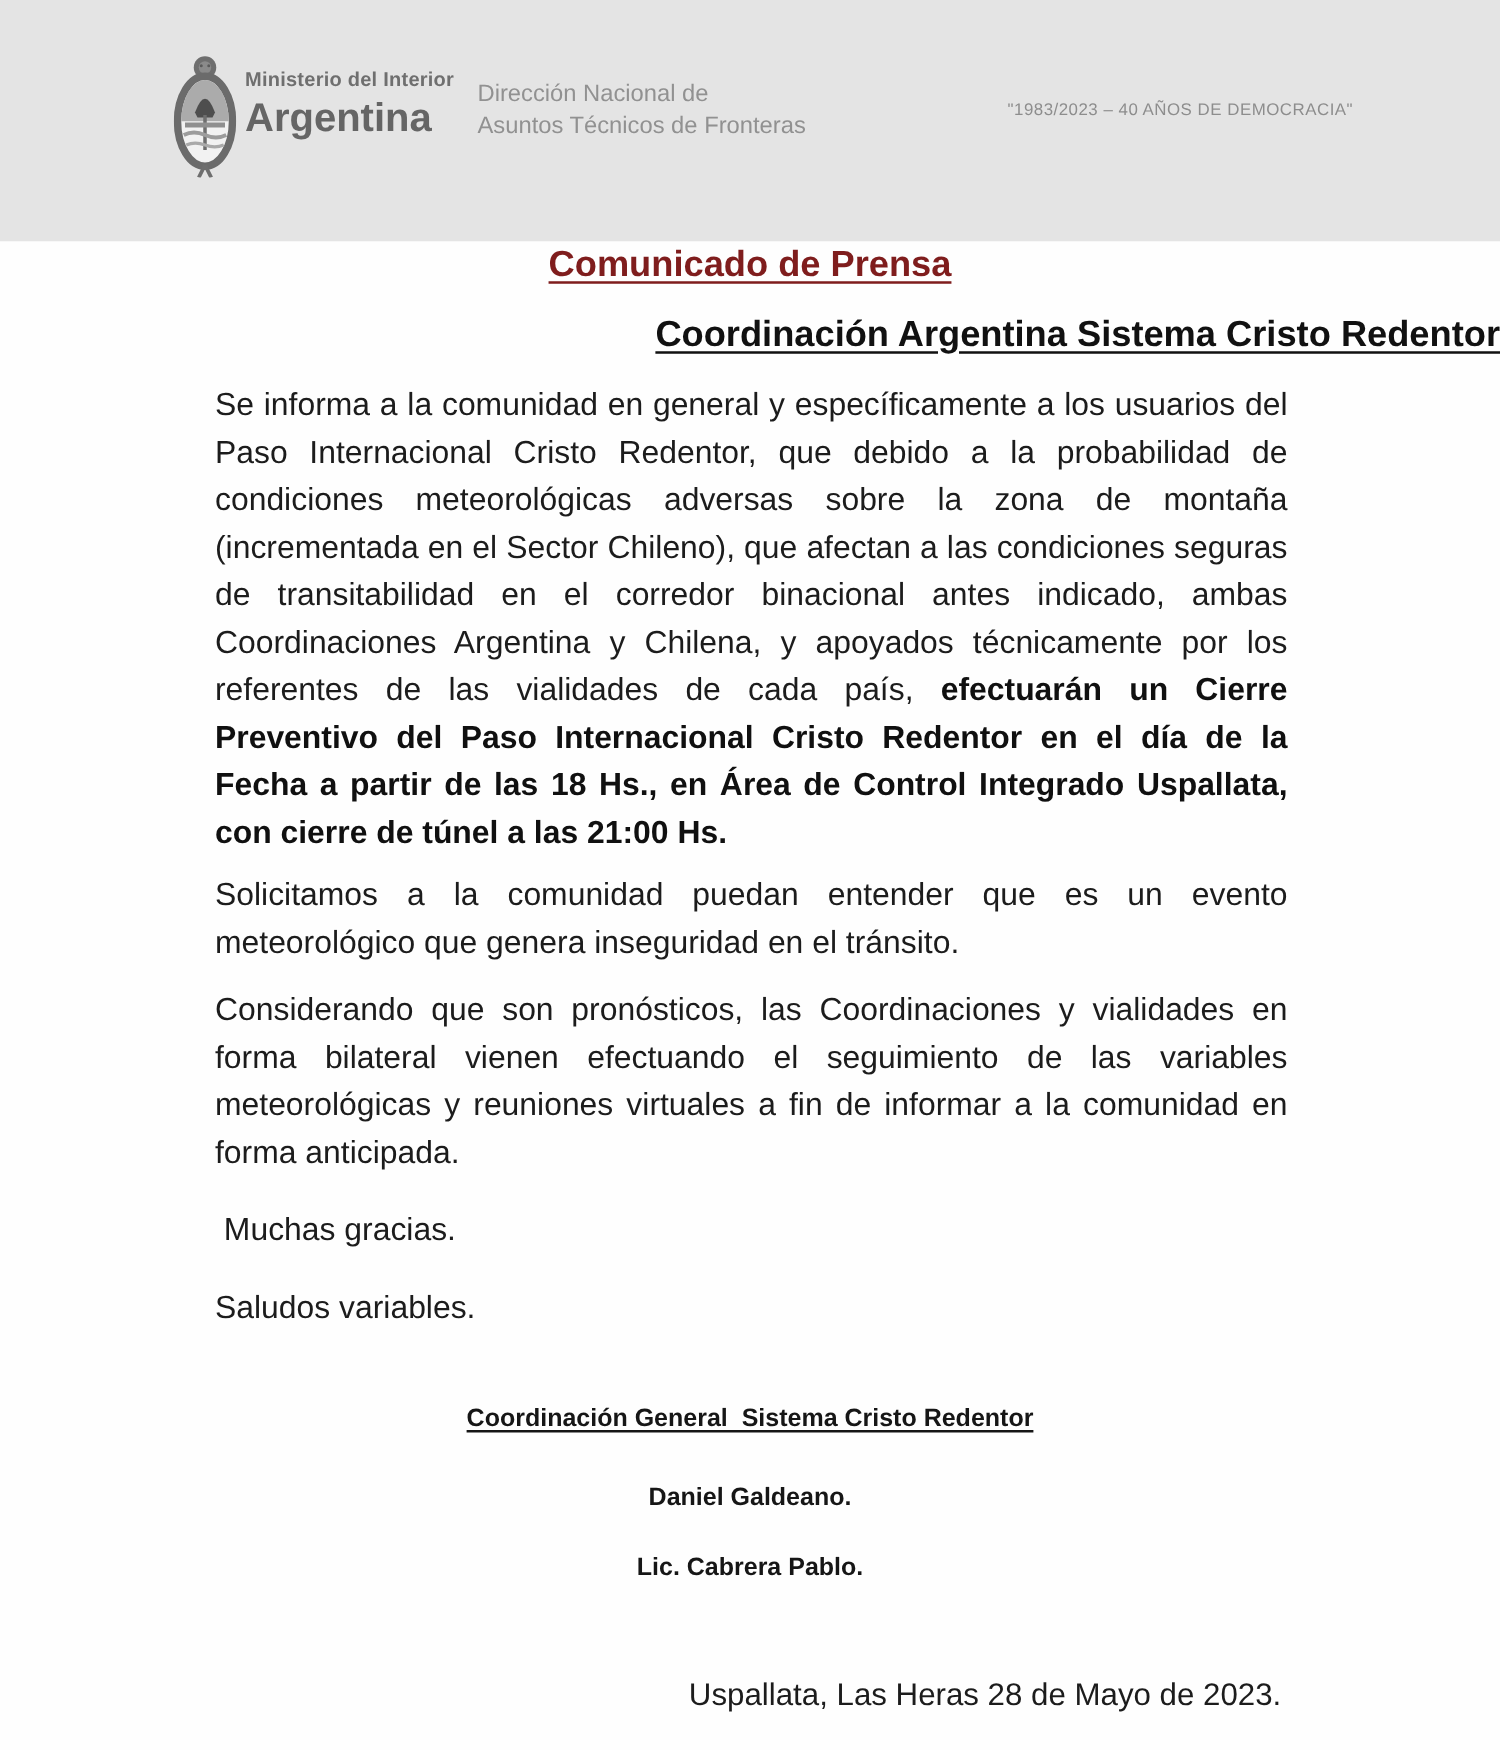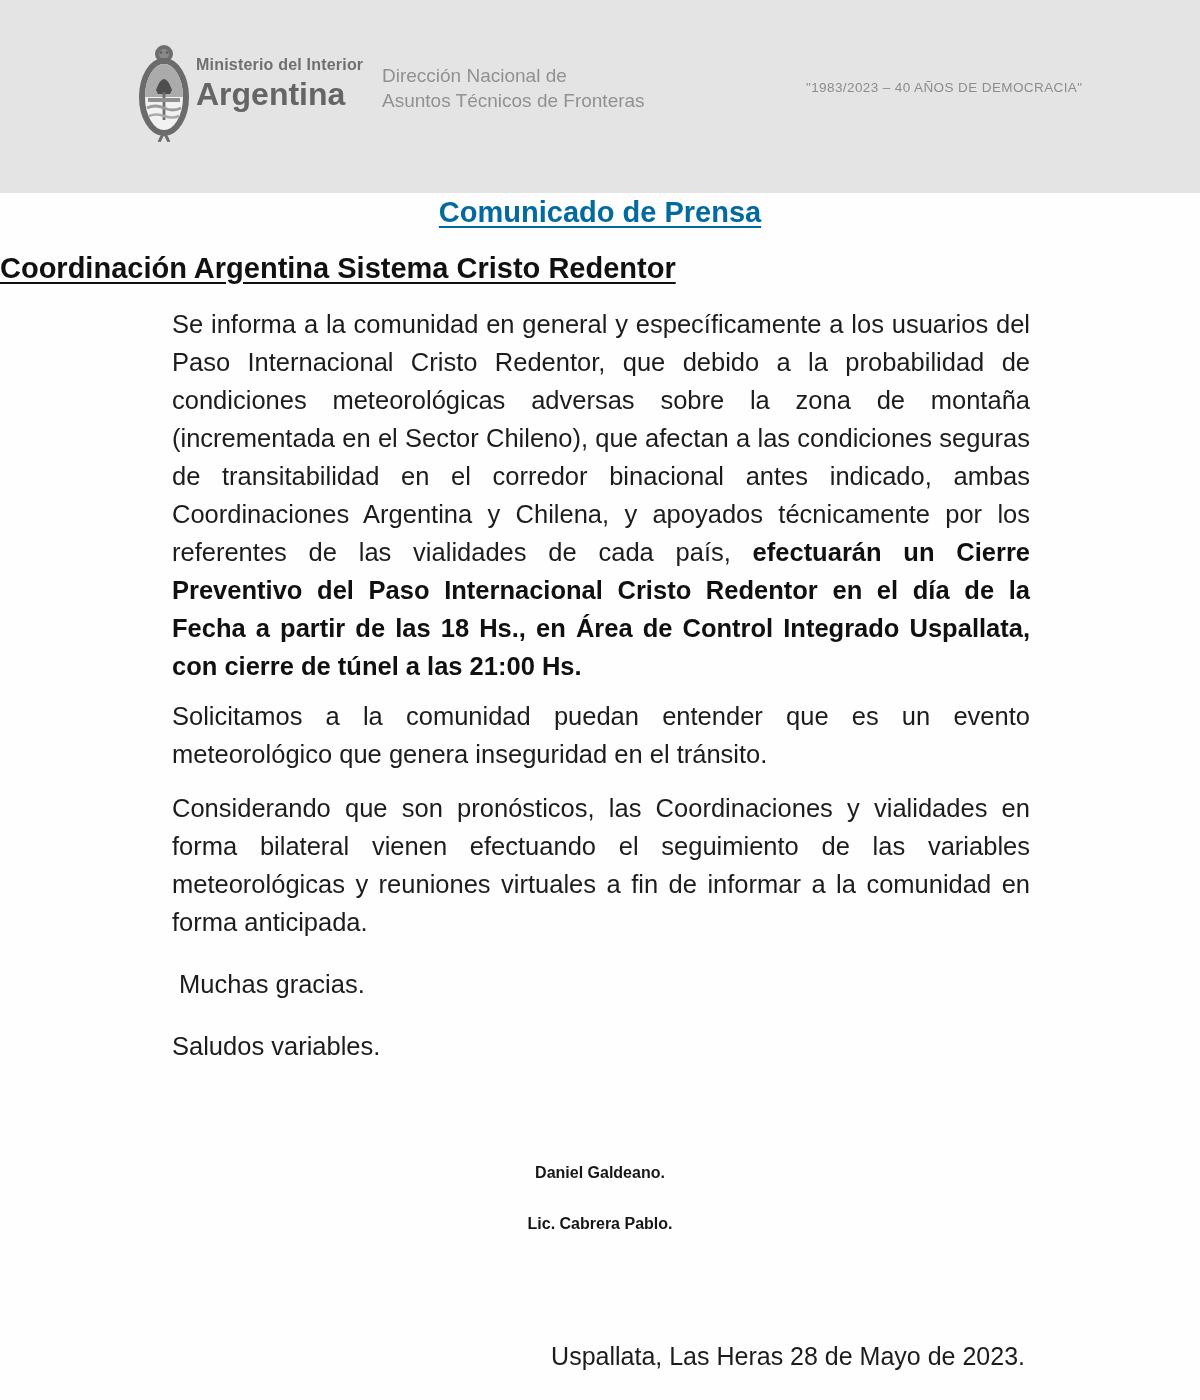--- a/index.html
+++ b/index.html
@@ -69,30 +69,30 @@
 
   
   .doc-title {
     position: absolute;
     top: 196px;
     left: 0;
     width: 1200px;
     text-align: center;
     font-size: 29px;
     font-weight: bold;
-    color: #0369a1;
+    color: #7f1d1d;
     text-decoration: underline;
     text-underline-offset: 4px;
   }
   .doc-subtitle {
     position: absolute;
     top: 252px;
     left: 0;
     width: 1200px;
-    text-align: left;
+    text-align: right;
     font-size: 29px;
     font-weight: bold;
     color: #111111;
     text-decoration: underline;
     text-underline-offset: 4px;
   }
   .body-text {
     position: absolute;
     top: 305px;
     left: 172px;
@@ -125,21 +125,21 @@
     color: #161616;
   }
   .signature-title {
     font-size: 20px;
     font-weight: bold;
     text-decoration: underline;
     text-underline-offset: 3px;
     white-space: pre-wrap;
   }
   .signatory {
-    font-size: 16px;
+    font-size: 20px;
     font-weight: bold;
   }
   .signatory-1 { margin-top: 40px; }
   .signatory-2 { margin-top: 33px; text-align: center; }
 
   
   .date-line {
     position: absolute;
     top: 1342px;
     right: 175px;
@@ -198,19 +198,20 @@
     <p class="para-justified gap-md">Solicitamos a la comunidad puedan entender que es un evento meteorológico que genera inseguridad en el tránsito.</p>
 
     <p class="para-justified gap-lg">Considerando que son pronósticos, las Coordinaciones y vialidades en forma bilateral vienen efectuando el seguimiento de las variables meteorológicas y reuniones virtuales a fin de informar a la comunidad en forma anticipada.</p>
 
     <p class="para-plain gap-lg"> Muchas gracias.</p>
 
     <p class="para-plain">Saludos variables.</p>
   </div>
 
   <div class="signature">
+    <div class="signature-title">Coordinación General  Sistema Cristo Redentor</div>
     <div class="signatory signatory-1">Daniel Galdeano.</div>
     <div class="signatory signatory-2">Lic. Cabrera Pablo.</div>
   </div>
 
   <div class="date-line">Uspallata, Las Heras 28 de Mayo de 2023.</div>
 
 </div>
 
 </body></html>

